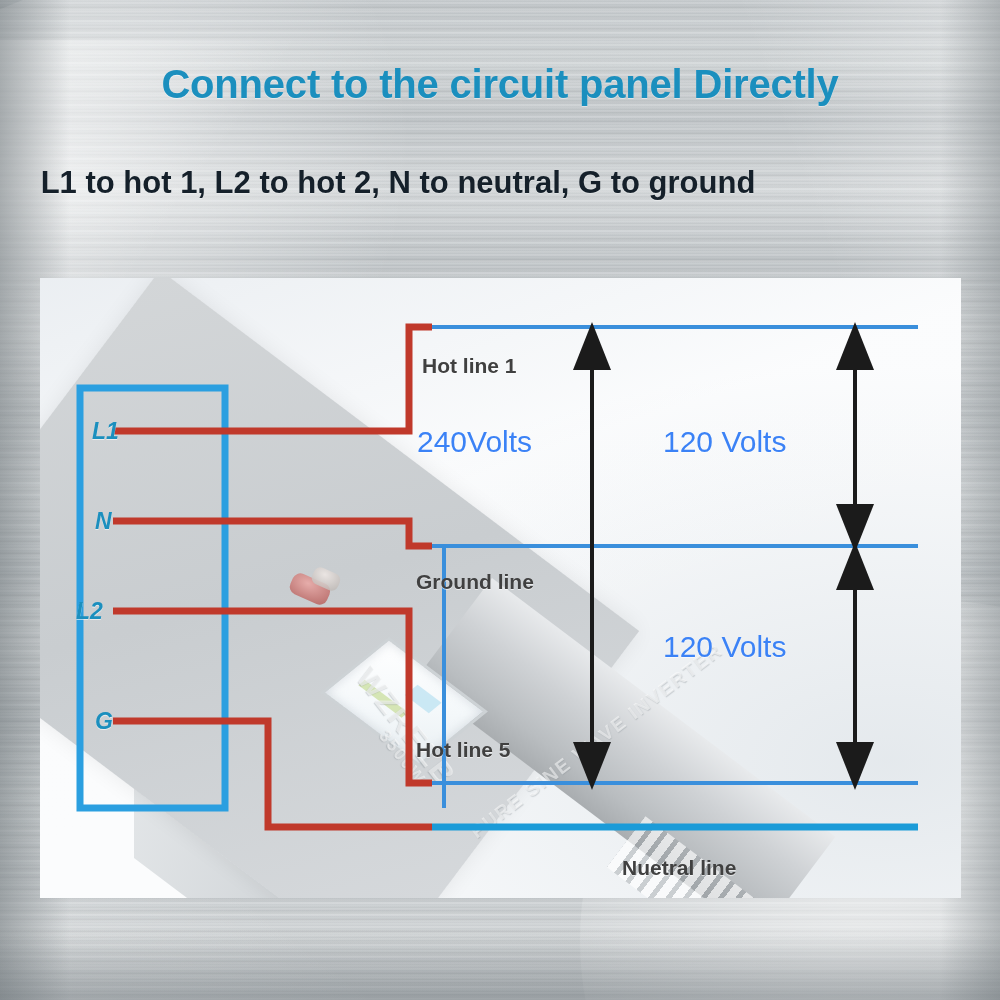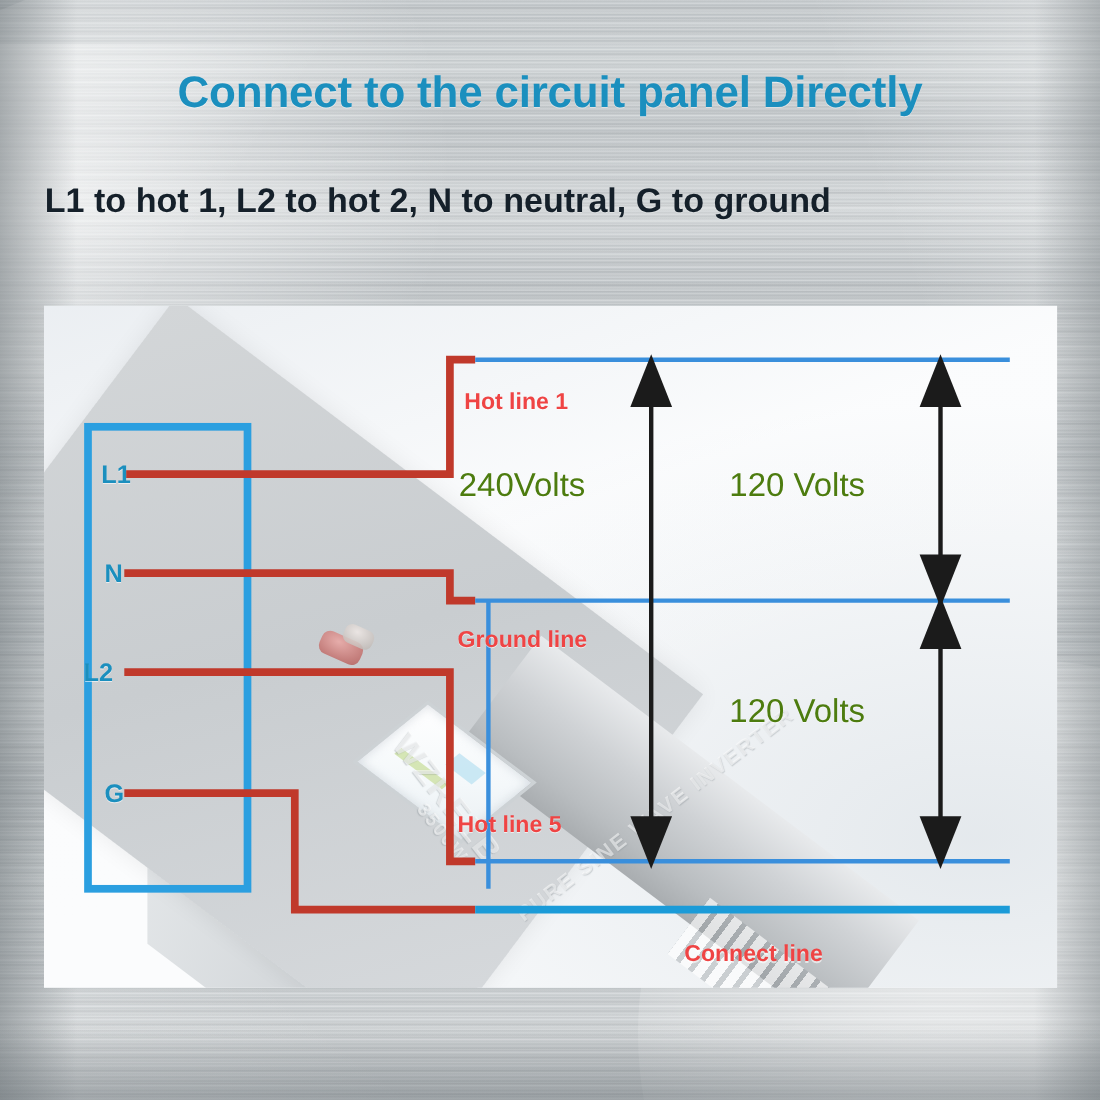--- a/index.html
+++ b/index.html
@@ -267,28 +267,29 @@
   .lbl {
     position: absolute;
     font-weight: bold;
     white-space: nowrap;
     pointer-events: none;
   }
   .lbl-term {
     color: #1b8fbe;
     font-size: 23px;
     text-shadow: 0 1px 0 rgba(255,255,255,0.6);
+    font-style: italic;
   }
   .lbl-line {
-    color: #ef4444;
+    color: #404040;
     font-size: 21px;
     text-shadow: 0 1px 0 rgba(255,255,255,0.6);
   }
   .lbl-volt {
-    color: #4d7c0f;
+    color: #3b82f6;
     font-size: 30px;
     font-weight: normal;
     text-shadow: 0 1px 0 rgba(255,255,255,0.55);
     text-align: right;
   }
 </style>
 </head>
 <body>
 
 <div id="root">
@@ -362,19 +363,19 @@
     </svg>
 
     <div class="lbl lbl-term" style="left:52px;  top:140px;">L1</div>
     <div class="lbl lbl-term" style="left:55px;  top:230px;">N</div>
     <div class="lbl lbl-term" style="left:36px;  top:320px;">L2</div>
     <div class="lbl lbl-term" style="left:55px;  top:430px;">G</div>
 
     <div class="lbl lbl-line" style="left:382px; top:76px;">Hot line 1</div>
     <div class="lbl lbl-line" style="left:376px; top:292px;">Ground line</div>
     <div class="lbl lbl-line" style="left:376px; top:460px;">Hot line 5</div>
-    <div class="lbl lbl-line" style="left:582px; top:578px;">Connect line</div>
+    <div class="lbl lbl-line" style="left:582px; top:578px;">Nuetral line</div>
 
     <div class="lbl lbl-volt" style="left:377px; top:147px;">240Volts</div>
     <div class="lbl lbl-volt" style="left:623px; top:147px;">120 Volts</div>
     <div class="lbl lbl-volt" style="left:623px; top:352px;">120 Volts</div>
   </div>
 </div>
 
 </body></html>

